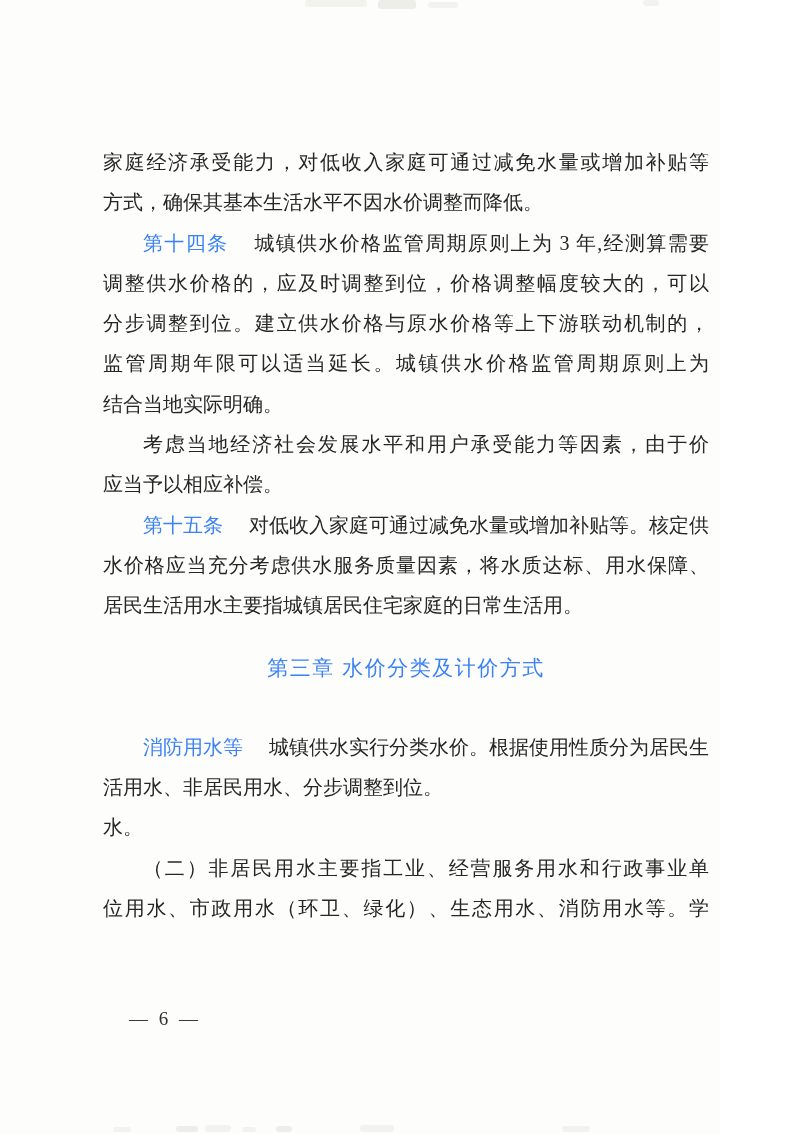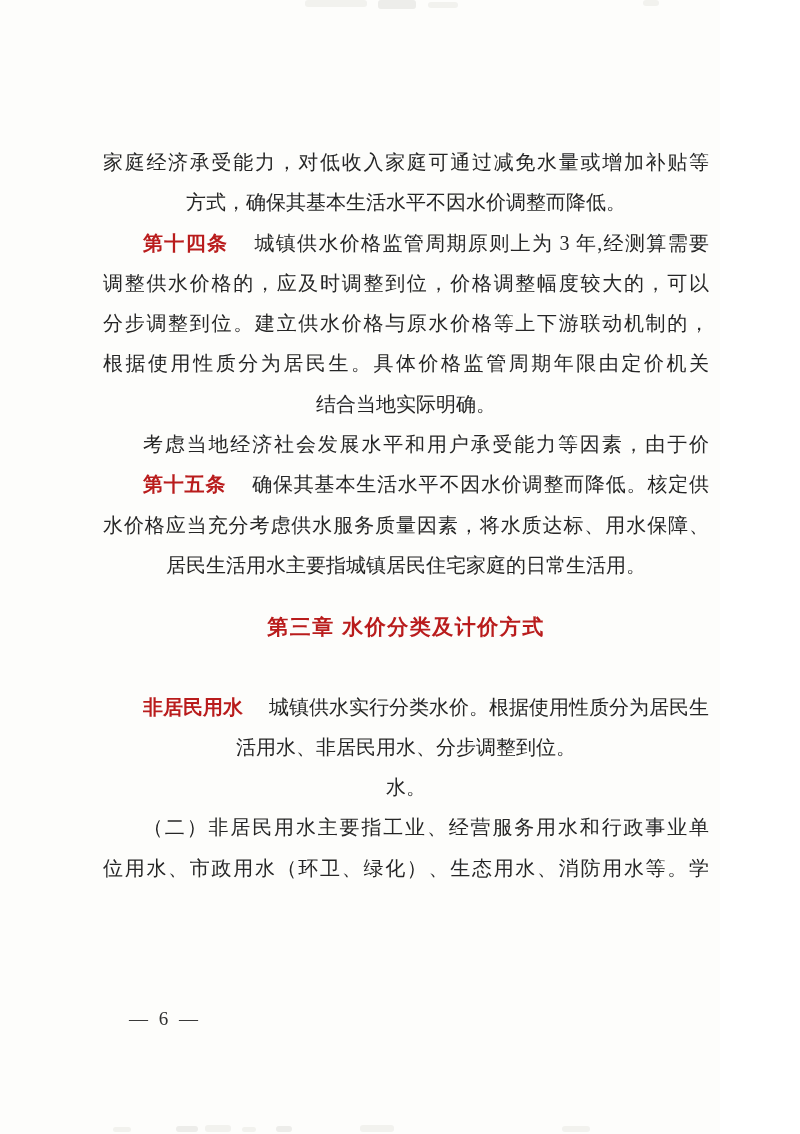--- a/index.html
+++ b/index.html
@@ -13,32 +13,31 @@
   }
   .column{
     position:absolute;
     left:103px;top:142px;width:606px;
     font-size:20px;
     line-height:40.3px;
   }
   .line{
     height:40.3px;
     overflow:hidden;
-    text-align:center;
   }
   .line.fill{
     text-align:justify;
     text-align-last:justify;
     text-justify:inter-character;
   }
   .line.indent{padding-left:40px;}
   .b{
     font-family:"Liberation Sans","DejaVu Sans",sans-serif;
-    font-weight:700;
-    color:#b91c1c;
+    font-weight:400;
+    color:#3b82f6;
   }
   .after-bold{margin-left:26px;}
   .line.heading{
     text-align:right;
     text-align-last:center;
     margin-top:22px;
     margin-bottom:39px;
   }
   .line.heading .b{
     font-size:21px;
@@ -68,28 +67,29 @@
   <div class="smudge darker" style="left:378px;top:0;width:38px;height:9px;"></div>
   <div class="smudge" style="left:428px;top:2px;width:30px;height:6px;"></div>
   <div class="smudge" style="left:643px;top:0;width:16px;height:6px;"></div>
 
   <div class="column">
       <div class="line fill"><span>家庭经济承受能力，对低收入家庭可通过减免水量或增加补贴等</span></div>
       <div class="line"><span>方式，确保其基本生活水平不因水价调整而降低。</span></div>
       <div class="line indent fill"><span class="b">第十四条</span><span class="after-bold">城镇供水价格监管周期原则上为 3 年,经测算需要</span></div>
       <div class="line fill"><span>调整供水价格的，应及时调整到位，价格调整幅度较大的，可以</span></div>
       <div class="line fill"><span>分步调整到位。建立供水价格与原水价格等上下游联动机制的，</span></div>
-      <div class="line fill"><span>根据使用性质分为居民生。具体价格监管周期年限由定价机关</span></div>
+      <div class="line fill"><span>监管周期年限可以适当延长。城镇供水价格监管周期原则上为</span></div>
       <div class="line"><span>结合当地实际明确。</span></div>
       <div class="line indent fill"><span>考虑当地经济社会发展水平和用户承受能力等因素，由于价</span></div>
-      <div class="line indent fill"><span class="b">第十五条</span><span class="after-bold">确保其基本生活水平不因水价调整而降低。核定供</span></div>
+      <div class="line"><span>应当予以相应补偿。</span></div>
+      <div class="line indent fill"><span class="b">第十五条</span><span class="after-bold">对低收入家庭可通过减免水量或增加补贴等。核定供</span></div>
       <div class="line fill"><span>水价格应当充分考虑供水服务质量因素，将水质达标、用水保障、</span></div>
       <div class="line"><span>居民生活用水主要指城镇居民住宅家庭的日常生活用。</span></div>
       <div class="line heading"><span class="b">第三章 水价分类及计价方式</span></div>
-      <div class="line indent fill"><span class="b">非居民用水</span><span class="after-bold">城镇供水实行分类水价。根据使用性质分为居民生</span></div>
+      <div class="line indent fill"><span class="b">消防用水等</span><span class="after-bold">城镇供水实行分类水价。根据使用性质分为居民生</span></div>
       <div class="line"><span>活用水、非居民用水、分步调整到位。</span></div>
       <div class="line"><span>水。</span></div>
       <div class="line indent fill"><span>（二）非居民用水主要指工业、经营服务用水和行政事业单</span></div>
       <div class="line fill"><span>位用水、市政用水（环卫、绿化）、生态用水、消防用水等。学</span></div>
     </div>
 
   <div class="pagenum">— 6 —</div>
 
   <div class="smudge" style="left:113px;top:1127px;width:18px;height:5px;"></div>
   <div class="smudge darker" style="left:176px;top:1126px;width:22px;height:6px;"></div>

